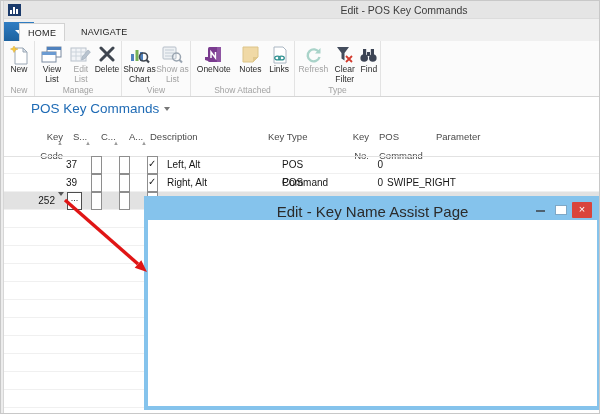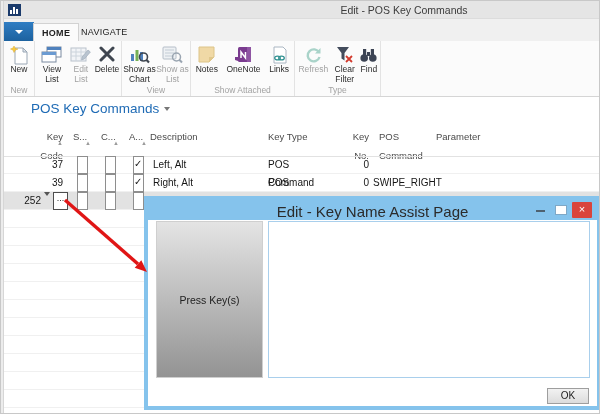--- a/index.html
+++ b/index.html
@@ -12,21 +12,21 @@
   
   .titlebar{position:absolute;left:3px;top:0;right:0;height:18px;background:#e5e5e5;border-bottom:1px solid #dcdcdc;}
   .app-icon{position:absolute;left:4px;top:3px;width:13px;height:12px;}
   .win-title{position:absolute;left:250px;top:3px;width:300px;text-align:center;font-size:10.5px;color:#3c3c3c;}
   
   .tabrow{position:absolute;left:3px;top:18px;right:0;height:22px;background:#f0f0f0;}
   .appmenu-btn{position:absolute;left:0px;top:3px;width:30px;height:19px;background:linear-gradient(#2f7dc3,#1d629f);display:flex;align-items:center;justify-content:center;}
   .caret-down-white{width:0;height:0;border-left:4px solid transparent;border-right:4px solid transparent;border-top:4px solid #fff;}
   .rtab{position:absolute;top:4px;height:18px;font-size:9px;line-height:18px;padding:0 8px;color:#222;letter-spacing:.3px;}
   .rtab.sel{background:#fbfbfb;border:1px solid #d2d2d2;border-bottom:none;}
-  .tab-home{left:29px;font-weight:bold;} .tab-nav{left:69px;}
+  .tab-home{left:15px;} .tab-nav{left:69px;}
   
   .ribbon{position:absolute;left:3px;top:40px;right:0;height:56px;background:#fbfbfb;border-bottom:1px solid #d5d5d5;display:flex;}
   .rgroup{display:flex;flex-direction:column;border-right:1px solid #e3e3e3;padding:1px 1px 0 1px;}
   .rbuttons{display:flex;flex:1;}
   .rbtn{display:flex;flex-direction:column;align-items:center;padding-top:2px;cursor:default;}
   .ricon{height:21px;display:flex;align-items:center;justify-content:center;}
   .rlabel{font-size:8.5px;line-height:9.5px;text-align:center;color:#2b2b2b;white-space:pre-line;}
   .rbtn.disabled .rlabel{color:#a2a2a2;}
   .glabel{font-size:8.5px;color:#a2a2a2;text-align:center;height:12px;line-height:12px;}
   
@@ -38,21 +38,21 @@
   .h-key{left:21px;width:38px;text-align:right;}
   .h-s{left:69px;width:18px;} .h-c{left:97px;width:18px;} .h-a{left:125px;width:18px;}
   .h-desc{left:146px;width:100px;} .h-ktype{left:264px;width:60px;}
   .h-kno{left:335px;width:30px;text-align:right;} .h-pcmd{left:375px;width:46px;} .h-param{left:432px;width:62px;}
   .sort{position:absolute;top:43px;font-size:6px;color:#9b9b9b;}
   .sort-key{left:53px;} .sort-s{left:81px;} .sort-c{left:109px;} .sort-a{left:137px;}
   .hline{position:absolute;left:0;right:0;top:59px;border-top:1px solid #e2e2e2;}
   
   .trow{position:absolute;left:0;right:0;height:18px;font-size:10px;line-height:18px;color:#161616;border-bottom:1px solid #f0f0f0;}
   .row1{top:59px;} .row2{top:77px;} .row3{top:95px;background:#e2e2e2;}
-  .trow span{position:absolute;top:0;height:18px;}
+  .trow span{position:absolute;top:0;height:18px;margin-left:14px;}
   .c-key{left:21px;width:38px;text-align:right;}
   .c-key-edit{left:7px;width:30px;text-align:right;}
   .c-desc{left:149px;width:110px;} .c-ktype{left:264px;width:70px;}
   .c-kno{left:335px;width:30px;text-align:right;} .c-pcmd{left:369px;width:90px;}
   .cb{position:absolute;top:3px;width:11px;height:11px;background:#fff;border:1px solid #8e8e8e;}
   .cb-s{left:73px;} .cb-c{left:101px;} .cb-a{left:129px;}
   .cb[data-checked="true"]::after{content:"✓";position:absolute;left:0px;top:-2px;font-size:10px;font-weight:bold;color:#1a1a1a;}
   .row-caret{position:absolute;left:40px;top:7px;width:0;height:0;border-left:3px solid transparent;border-right:3px solid transparent;border-top:4px solid #555;}
   .assist-btn{position:absolute;left:49px;top:2px;width:15px;height:13px;background:#fff;border:1px solid #4d4d4d;font-size:9px;line-height:10px;text-align:center;color:#222;}
   .empty-rows{position:absolute;left:0;right:0;top:113px;bottom:0;
@@ -142,20 +142,21 @@
         </div>
         <div class="rbtn" style="width:27px">
           <div class="ricon">
             <svg width="18" height="17" viewBox="0 0 18 17">
               <path d="M3 2l12 12M15 2L3 14" stroke="#3f4650" stroke-width="3" stroke-linecap="round"></path>
             </svg>
           </div>
           <div class="rlabel">Delete</div>
         </div>
       </div>
+      <div class="glabel">Manage</div>
     </div>
 
     <div class="rgroup" style="width:69px">
       <div class="rbuttons">
         <div class="rbtn" style="width:34px">
           <div class="ricon">
             <svg width="21" height="18" viewBox="0 0 21 18">
               <rect x="2" y="8" width="3" height="7" fill="#4f81bd"></rect>
               <rect x="6.5" y="4" width="3" height="11" fill="#77b055"></rect>
               <rect x="11" y="6" width="3" height="9" fill="#4f81bd"></rect>
@@ -175,39 +176,39 @@
             </svg>
           </div>
           <div class="rlabel">Show as List</div>
         </div>
       </div>
       <div class="glabel">View</div>
     </div>
 
     <div class="rgroup" style="width:104px">
       <div class="rbuttons">
-        <div class="rbtn" style="width:30px">
-          <div class="ricon">
-            <svg width="17" height="17" viewBox="0 0 17 17">
-              <path d="M1 1h15v10l-5 5H1z" fill="#f0d9a6" stroke="#dcc489"></path>
-              <path d="M16 11l-5 5v-5z" fill="#e0c78c"></path>
-            </svg>
-          </div>
-          <div class="rlabel">Notes</div>
-        </div>
         <div class="rbtn" style="width:44px">
           <div class="ricon">
             <svg width="19" height="18" viewBox="0 0 19 18">
               <rect x="4" y="1" width="13" height="15" rx="1.5" fill="#7a3b8f"></rect>
               <rect x="13" y="1" width="4" height="15" fill="#8f55a3"></rect>
               <path d="M7 12V6l4.5 6V6" stroke="#fff" stroke-width="1.5" fill="none"></path>
               <path d="M1 11h3v4l-3-1z" fill="#7a3b8f"></path>
             </svg>
           </div>
           <div class="rlabel">OneNote</div>
+        </div>
+        <div class="rbtn" style="width:30px">
+          <div class="ricon">
+            <svg width="17" height="17" viewBox="0 0 17 17">
+              <path d="M1 1h15v10l-5 5H1z" fill="#f0d9a6" stroke="#dcc489"></path>
+              <path d="M16 11l-5 5v-5z" fill="#e0c78c"></path>
+            </svg>
+          </div>
+          <div class="rlabel">Notes</div>
         </div>
         <div class="rbtn" style="width:28px">
           <div class="ricon">
             <svg width="17" height="18" viewBox="0 0 17 18">
               <path d="M3 1h9l3 3v13H3z" fill="#fff" stroke="#aab6c2"></path>
               <ellipse cx="6.5" cy="12" rx="2.8" ry="1.9" fill="none" stroke="#2e9090" stroke-width="1.3"></ellipse>
               <ellipse cx="10.5" cy="12" rx="2.8" ry="1.9" fill="none" stroke="#2e9090" stroke-width="1.3"></ellipse>
             </svg>
           </div>
           <div class="rlabel">Links</div>
@@ -306,27 +307,20 @@
     <div class="empty-rows"></div>
   </div>
 
   <div class="dialog">
     <div class="dlg-titlebar">
       <div class="dlg-title">Edit - Key Name Assist Page</div>
       <div class="dlg-min"></div>
       <div class="dlg-max"></div>
       <div class="dlg-close">×</div>
     </div>
-    <div class="dlg-body">
-      <div class="press-key">
-        <span>Press Key(s)</span>
-      </div>
-      <div class="key-display"></div>
-      <div class="ok-btn">OK</div>
-    </div>
   </div>
 
   <svg class="arrow-overlay" viewBox="0 0 600 414">
     <line x1="64" y1="199" x2="137" y2="263" stroke="#e01515" stroke-width="3.4"></line>
     <polygon points="146,271 133.7,266.8 140.3,259.2" fill="#e01515"></polygon>
   </svg>
 
 </div>
 
 </body></html>

